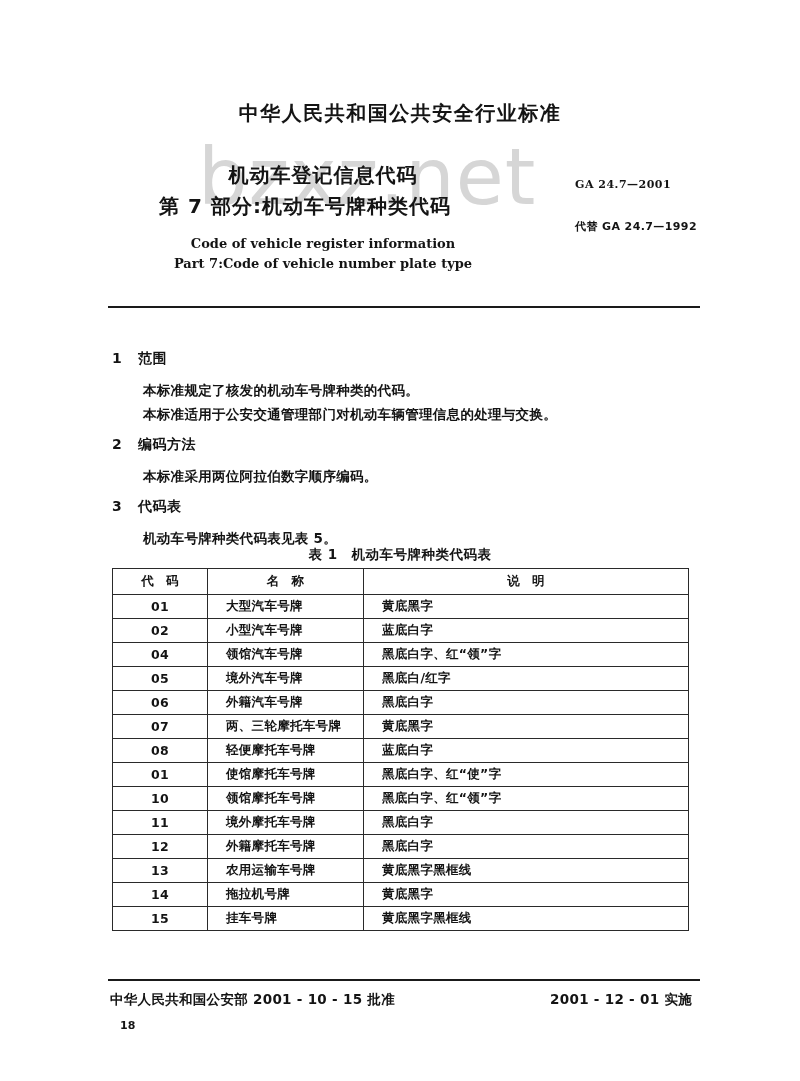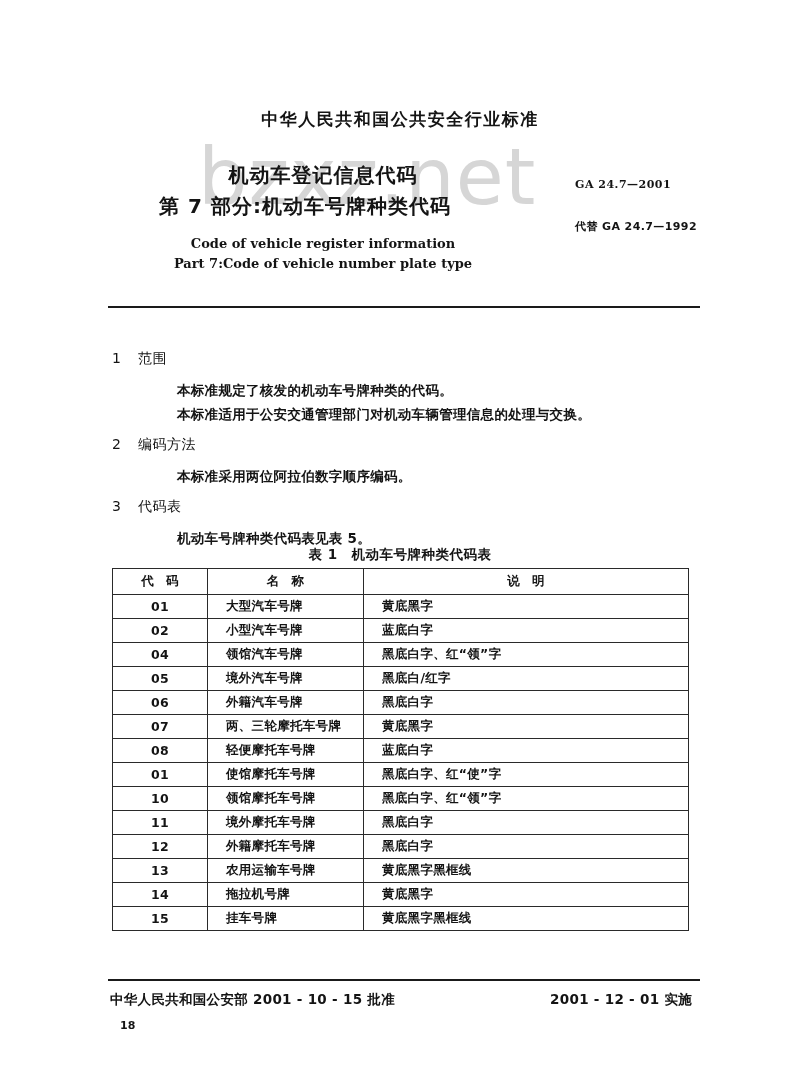--- a/index.html
+++ b/index.html
@@ -28,24 +28,24 @@
     color: #d6d6d6;
     font-family: "DejaVu Sans", "Liberation Sans", sans-serif;
     white-space: nowrap;
     z-index: 1;
     user-select: none;
   }
 
   
   .hdr-org {
     position: absolute;
-    left: 0; top: 108px;
+    left: 0; top: 100px;
     width: 800px;
     text-align: center;
-    font-size: 17px;
+    font-size: 20px;
     font-weight: 700;
     letter-spacing: 1.5px;
     z-index: 3;
   }
   .title-block {
     position: absolute;
     left: 108px;
     top: 160px;
     width: 430px;
     text-align: center;
@@ -105,35 +105,34 @@
     height: 2px;
     background: #1a1a1a;
     z-index: 3;
   }
 
   
   .sec {
     position: absolute;
     left: 112px;
     font-size: 14px;
-    font-weight: 400;
+    font-weight: 700;
     letter-spacing: 0.5px;
     white-space: nowrap;
     z-index: 3;
   }
   .sec .num { display: inline-block; width: 26px; }
   .para {
     position: absolute;
     left: 143px;
     font-size: 13.5px;
     font-weight: 700;
     letter-spacing: 0.3px;
     white-space: nowrap;
     z-index: 3;
-    margin-left: 34px;
   }
 
   .sec1  { top: 350px; }
   .p1a   { top: 382px; }
   .p1b   { top: 406px; }
   .sec2  { top: 436px; }
   .p2a   { top: 468px; }
   .sec3  { top: 498px; }
   .p3a   { top: 530px; }
 

